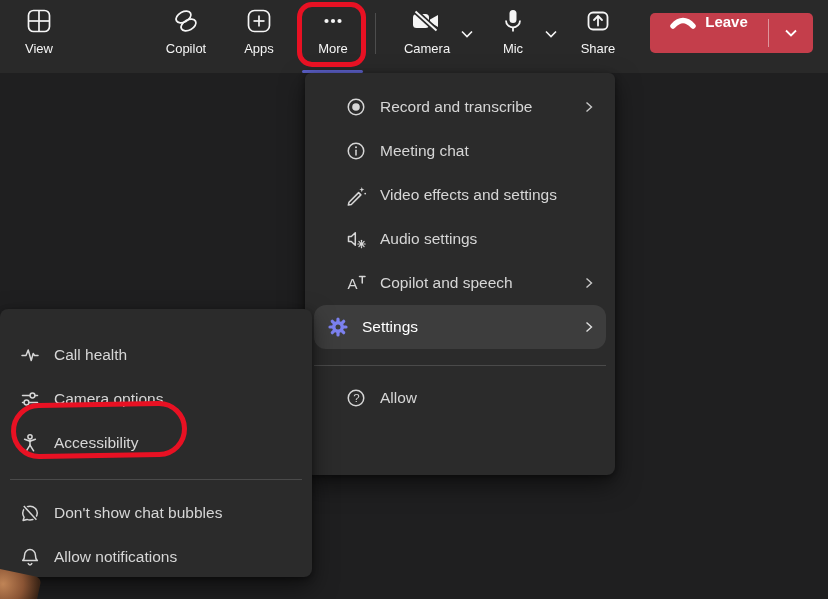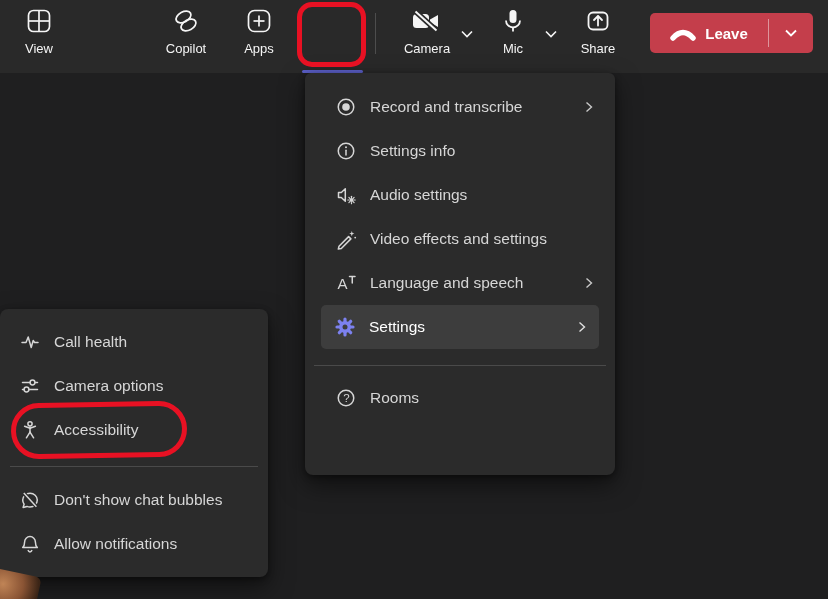--- a/index.html
+++ b/index.html
@@ -24,41 +24,41 @@
   .tb-item .ticon{height:30px;display:flex;align-items:center;justify-content:center;}
   .tb-label{font-size:13px;color:var(--white);line-height:14px;white-space:nowrap;}
   .tb-sep{position:absolute;left:375px;top:13px;width:1px;height:41px;background:#4d4d4d;}
   .more-underline{position:absolute;left:302px;top:70px;width:61px;height:3px;border-radius:2px;background:var(--accent-purple);}
   .dev-chevron{position:absolute;top:28px;width:14px;height:12px;cursor:pointer;}
   
   .leave-btn{
     position:absolute;left:650px;top:13px;width:163px;height:40px;border-radius:5px;
     background:var(--leave-red);display:flex;align-items:stretch;cursor:pointer;
   }
-  .leave-main{flex:1;display:flex;align-items:center;justify-content:center;gap:9px;}
+  .leave-main{flex:1;display:flex;align-items:flex-start;justify-content:center;gap:9px;}
   .leave-label{color:#fff;font-size:15px;font-weight:700;}
   .leave-sep{width:1px;margin:6px 0;background:rgba(255,255,255,.45);}
   .leave-chev{width:44px;display:flex;align-items:center;justify-content:center;}
   
   .menu{
     position:absolute;background:var(--menu-bg);border-radius:8px;
     box-shadow:0 10px 24px rgba(0,0,0,.5), 0 2px 6px rgba(0,0,0,.4);
   }
   .more-menu{left:305px;top:73px;width:310px;height:402px;padding-top:12px;border-top-left-radius:6px;border-top-right-radius:6px;}
-  .settings-submenu{left:0;top:309px;width:268px;height:268px;padding-top:11px;}
+  .settings-submenu{left:0;top:309px;width:312px;height:268px;padding-top:24px;}
   .mrow{
-    display:flex;align-items:center;height:44px;padding-left:30px;padding-right:14px;
+    display:flex;align-items:center;height:44px;padding-left:40px;padding-right:14px;
     color:var(--menu-text);font-size:15.5px;cursor:pointer;
   }
   .settings-submenu .mrow{padding-left:19px;}
   .mrow .micon{width:22px;height:22px;flex:0 0 22px;display:flex;align-items:center;justify-content:center;}
   .mrow .mlabel{margin-left:13px;white-space:nowrap;}
   .mrow .mchev{margin-left:auto;margin-right:8px;display:flex;align-items:center;}
   .mrow.highlighted{
-    margin:0 16px;border-radius:5px;background:var(--row-hl);color:#fff;padding-left:13px;padding-right:5px;
+    margin:0 9px;border-radius:12px;background:var(--row-hl);color:#fff;padding-left:13px;padding-right:5px;
   }
   .menu-divider{height:1px;background:var(--divider);}
   .more-menu .menu-divider{margin:16px 9px 10px 9px;}
   .settings-submenu .menu-divider{margin:14px 10px 11px 10px;}
   
   .annotation{position:absolute;border:5px solid var(--annotation-red);pointer-events:none;z-index:40;}
   .ann-more{left:297px;top:2px;width:69px;height:65px;border-radius:15px;}
   .ann-accessibility{left:11px;top:402px;width:176px;height:56px;border-radius:28px;transform:rotate(-1deg);}
   
   .video-corner{
@@ -103,20 +103,30 @@
       <span class="ticon">
         <svg width="28" height="28" viewBox="0 0 28 28" fill="none" stroke="#f5f5f5" stroke-width="1.7">
           <rect x="3.5" y="3.5" width="21" height="21" rx="6"></rect>
           <line x1="14" y1="8.5" x2="14" y2="19.5"></line>
             <line x1="8.5" y1="14" x2="19.5" y2="14"></line>
         </svg>
       </span>
       <span class="tb-label">Apps</span>
     </div>
 
+    <div class="tb-item" style="left:301px">
+      <span class="ticon">
+        <svg width="28" height="28" viewBox="0 0 28 28" fill="#f5f5f5">
+          <circle cx="7.5" cy="14" r="2.1"></circle>
+            <circle cx="14" cy="14" r="2.1"></circle>
+            <circle cx="20.5" cy="14" r="2.1"></circle>
+        </svg>
+      </span>
+      <span class="tb-label">More</span>
+    </div>
     <div class="more-underline"></div>
 
     <div class="tb-sep"></div>
 
     <div class="tb-item" style="left:395px">
       <span class="ticon">
         <svg width="34" height="28" viewBox="0 0 34 28">
           <rect x="3" y="7" width="16" height="14" rx="3.5" fill="#f5f5f5"></rect>
           <path d="M20 12.5 L28 8 v12 L20 15.5 Z" fill="#f5f5f5"></path>
           <line x1="5" y1="4" x2="27" y2="24" stroke="#292929" stroke-width="5.5"></line>
@@ -194,21 +204,32 @@
     </div>
 
     <div class="mrow">
       <span class="micon">
         <svg width="22" height="22" viewBox="0 0 22 22" fill="none" stroke="#d6d6d6" stroke-width="1.5" stroke-linecap="round">
           <circle cx="11" cy="11" r="7.75"></circle>
             <line x1="11" y1="10.3" x2="11" y2="15"></line>
             <circle cx="11" cy="7.2" r="1" fill="#d6d6d6" stroke="none"></circle>
         </svg>
       </span>
-      <span class="mlabel">Settings info</span>
+      <span class="mlabel">Meeting chat</span>
+    </div>
+
+    <div class="mrow">
+      <span class="micon">
+        <svg width="22" height="22" viewBox="0 0 22 22" fill="none" stroke="#d6d6d6" stroke-width="1.5" stroke-linejoin="round">
+          <path d="M4 18.2 L13.6 8.6 l2.3 2.3 L6.3 20.5 l-3 .6 Z"></path>
+          <path d="M16.8 3 l.7 1.9 1.9.7 -1.9.7 -.7 1.9 -.7-1.9 -1.9-.7 1.9-.7 Z" fill="#d6d6d6" stroke="none"></path>
+          <circle cx="20.2" cy="9.6" r=".9" fill="#d6d6d6" stroke="none"></circle>
+        </svg>
+      </span>
+      <span class="mlabel">Video effects and settings</span>
     </div>
 
     <div class="mrow">
       <span class="micon">
         <svg width="22" height="22" viewBox="0 0 22 22" fill="none" stroke="#d6d6d6" stroke-width="1.5" stroke-linejoin="round">
           <path d="M3.5 8.5 v5 h2.8 l4 3.7 V4.8 L6.3 8.5 Z"></path>
           <g stroke-width="1.2" stroke-linecap="round">
             <line x1="16.5" y1="12.3" x2="16.5" y2="13.5"></line>
               <line x1="16.5" y1="18.5" x2="16.5" y2="19.7"></line>
             <line x1="12.8" y1="16" x2="14" y2="16"></line>
@@ -219,37 +240,26 @@
               <line x1="14.8" y1="17.7" x2="13.9" y2="18.6"></line>
           </g>
           <circle cx="16.5" cy="16" r="2" fill="#d6d6d6" stroke="none"></circle>
         </svg>
       </span>
       <span class="mlabel">Audio settings</span>
     </div>
 
     <div class="mrow">
       <span class="micon">
-        <svg width="22" height="22" viewBox="0 0 22 22" fill="none" stroke="#d6d6d6" stroke-width="1.5" stroke-linejoin="round">
-          <path d="M4 18.2 L13.6 8.6 l2.3 2.3 L6.3 20.5 l-3 .6 Z"></path>
-          <path d="M16.8 3 l.7 1.9 1.9.7 -1.9.7 -.7 1.9 -.7-1.9 -1.9-.7 1.9-.7 Z" fill="#d6d6d6" stroke="none"></path>
-          <circle cx="20.2" cy="9.6" r=".9" fill="#d6d6d6" stroke="none"></circle>
-        </svg>
-      </span>
-      <span class="mlabel">Video effects and settings</span>
-    </div>
-
-    <div class="mrow">
-      <span class="micon">
         <svg width="22" height="22" viewBox="0 0 22 22" fill="none" stroke="#d6d6d6" stroke-width="1.5" stroke-linecap="round">
           <text x="2.5" y="17" font-size="15" font-family="Liberation Sans, sans-serif" fill="#d6d6d6" stroke="none">A</text>
           <path d="M14.5 4.5 h5.5 M17.25 4.5 v6.5"></path>
         </svg>
       </span>
-      <span class="mlabel">Language and speech</span>
+      <span class="mlabel">Copilot and speech</span>
       <span class="mchev">
         <svg width="8" height="12" viewBox="0 0 8 12" fill="none" stroke="#c9c9c9" stroke-width="1.4">
             <polyline points="1.5,1.5 6.5,6 1.5,10.5"></polyline>
           </svg>
       </span>
     </div>
 
     <div class="mrow highlighted">
       <span class="micon">
         <svg width="22" height="22" viewBox="0 0 22 22">
@@ -278,21 +288,21 @@
     <div class="menu-divider"></div>
 
 
     <div class="mrow">
       <span class="micon">
         <svg width="22" height="22" viewBox="0 0 22 22" fill="none" stroke="#d6d6d6" stroke-width="1.5">
           <circle cx="11" cy="11" r="7.75"></circle>
           <text x="8.2" y="15.2" font-size="11.5" font-family="Liberation Sans, sans-serif" fill="#d6d6d6" stroke="none">?</text>
         </svg>
       </span>
-      <span class="mlabel">Rooms</span>
+      <span class="mlabel">Allow</span>
     </div>
   </div>
 
   <div class="menu settings-submenu">
 
     <div class="mrow">
       <span class="micon">
         <svg width="22" height="22" viewBox="0 0 22 22" fill="none" stroke="#d6d6d6" stroke-width="1.5" stroke-linecap="round" stroke-linejoin="round">
           <polyline points="3,11.5 7,11.5 9.2,6 12.2,16.5 14.2,9.5 15.6,11.5 19,11.5"></polyline>
         </svg>

